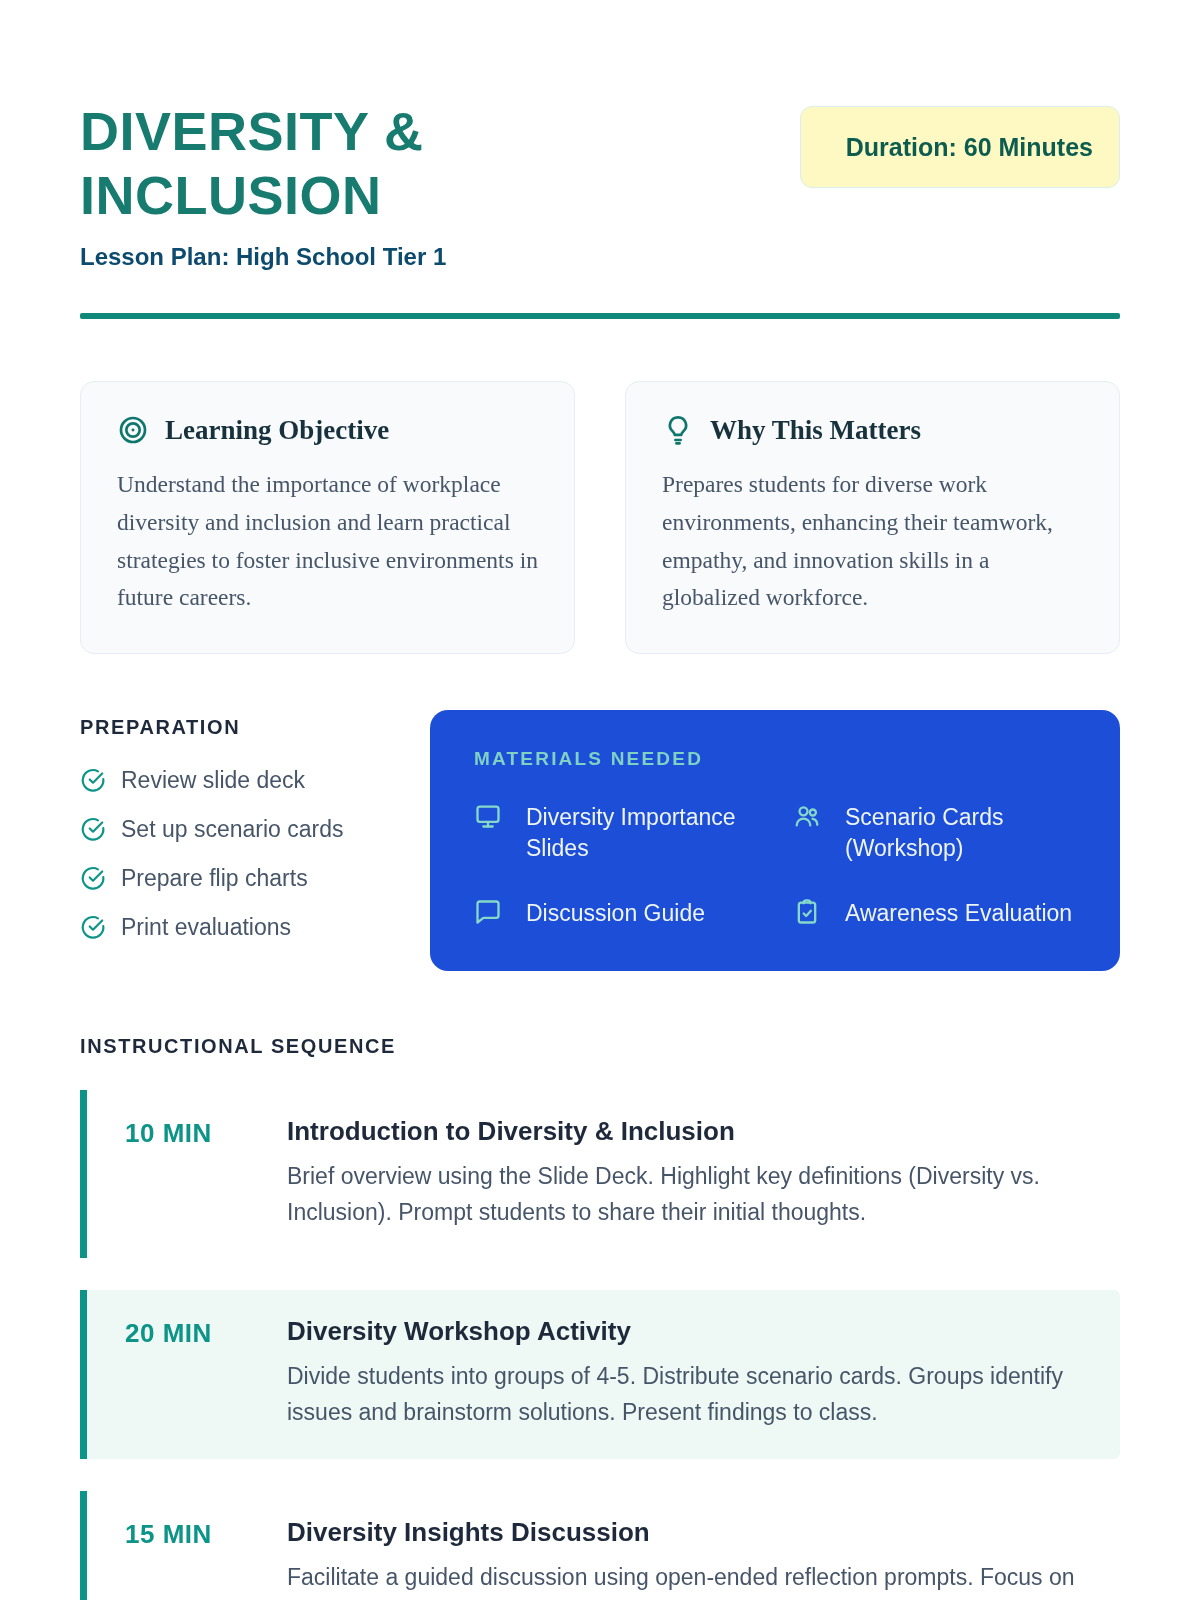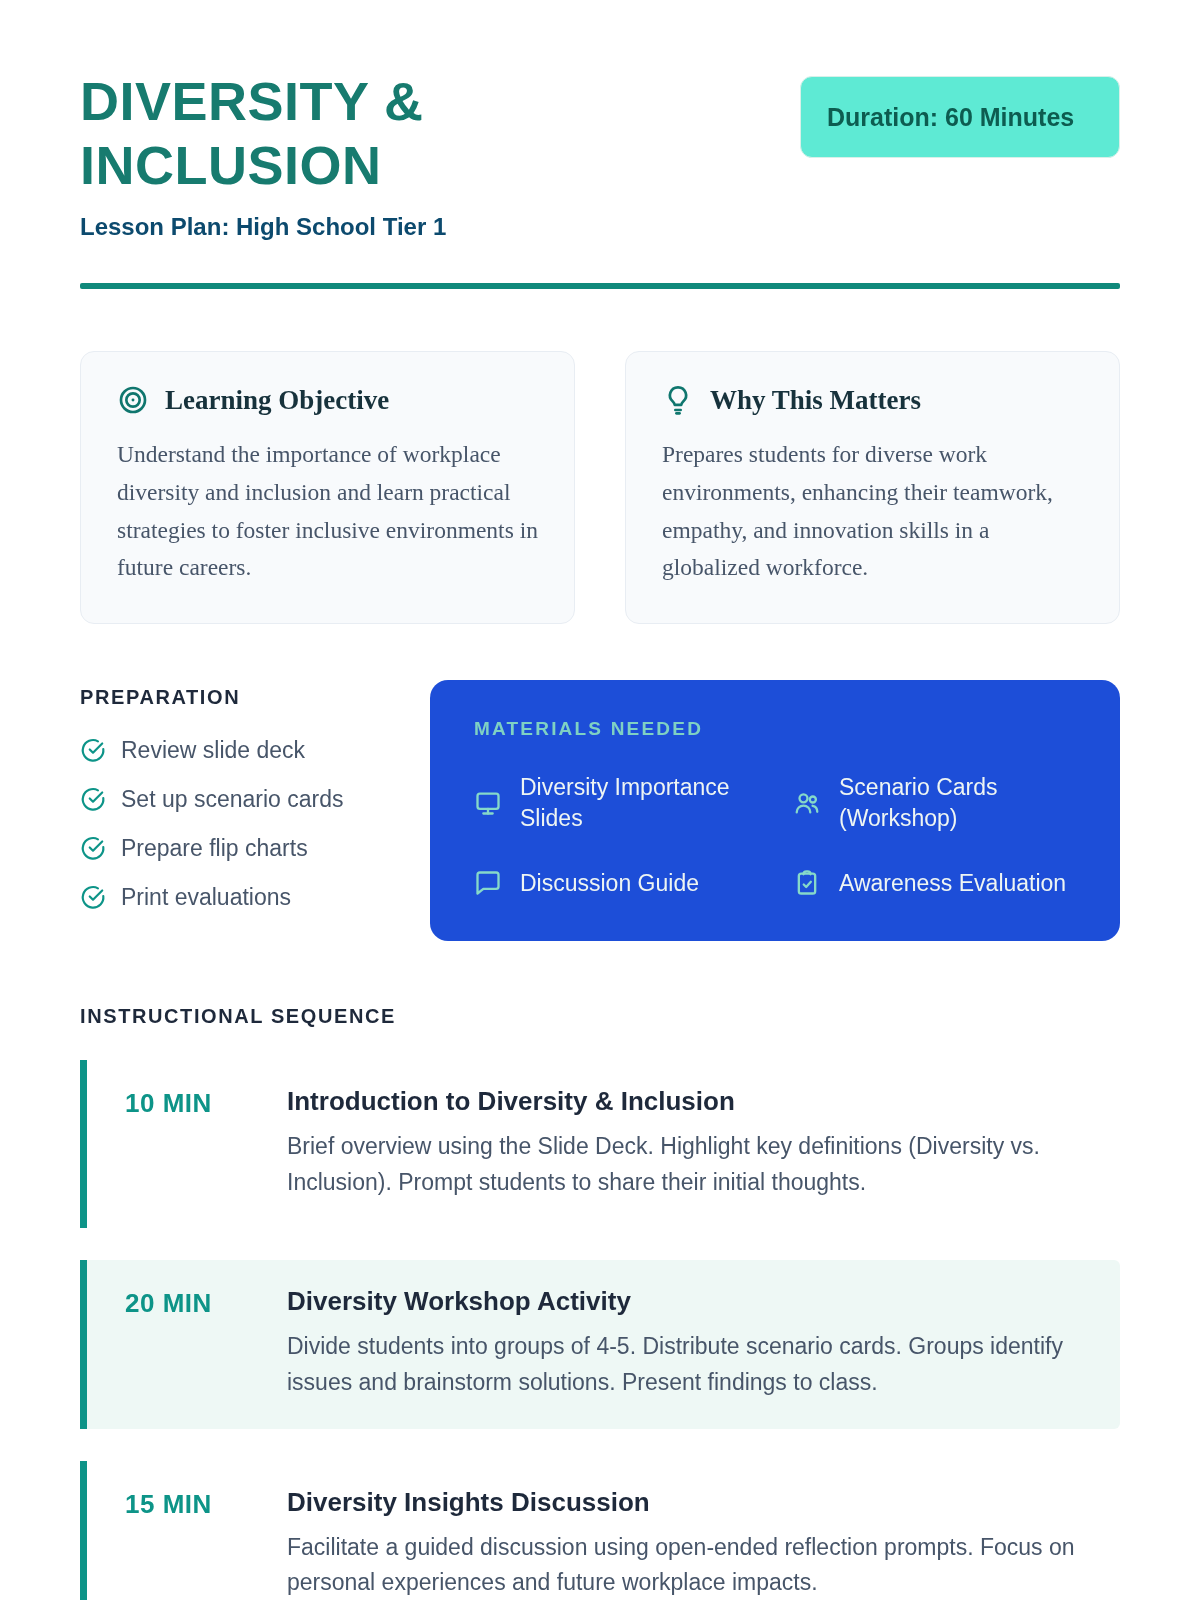--- a/index.html
+++ b/index.html
@@ -8,42 +8,42 @@
     font-family: "Liberation Sans", "DejaVu Sans", sans-serif;
     width: 1200px;
     min-height: 1600px;
     margin: 0 auto;
     color: #1e293b;
     overflow-x: hidden;
   }
   .page { padding: 70px 80px 0 80px; }
 
   
-  .header { display: flex; justify-content: space-between; align-items: flex-start; }
+  .header { display: flex; justify-content: space-between; align-items: flex-start; margin-top: 30px; }
   .title {
     font-size: 54px;
     font-weight: 800;
     color: #177b6f;
     line-height: 1.18;
     letter-spacing: 0.5px;
     max-width: 560px;
   }
   .subtitle {
     font-size: 24px;
     font-weight: 600;
     color: #0c4a6e;
     margin-top: 16px;
   }
   .duration-badge {
-    background: #5eead4;
+    background: #fef9c3;
     border: 1px solid #d8f0e9;
     border-radius: 12px;
     padding: 22px 26px;
     width: 320px;
-    text-align: left;
+    text-align: right;
     color: #0d5c50;
     font-weight: 700;
     font-size: 25px;
     line-height: 1.45;
     margin-top: 6px;
   }
   .divider {
     height: 6px;
     background: #10897b;
     margin-top: 42px;
@@ -94,21 +94,21 @@
     color: #7fd1c3;
     text-transform: uppercase;
     margin-bottom: 32px;
   }
   .materials-grid {
     display: grid;
     grid-template-columns: 1fr 1fr;
     column-gap: 36px;
     row-gap: 34px;
   }
-  .material-item { display: flex; align-items: center; gap: 18px; }
+  .material-item { display: flex; gap: 24px; }
   .material-item .icon { width: 28px; height: 28px; flex-shrink: 0; color: #86d9c9; }
   .material-label { font-size: 23px; line-height: 1.35; color: #eef5f3; }
 
   
   .sequence { margin-top: 64px; }
   .steps { margin-top: 32px; }
   .step {
     display: flex;
     border-left: 7px solid #0d9488;
     padding: 26px 24px 28px 38px;

